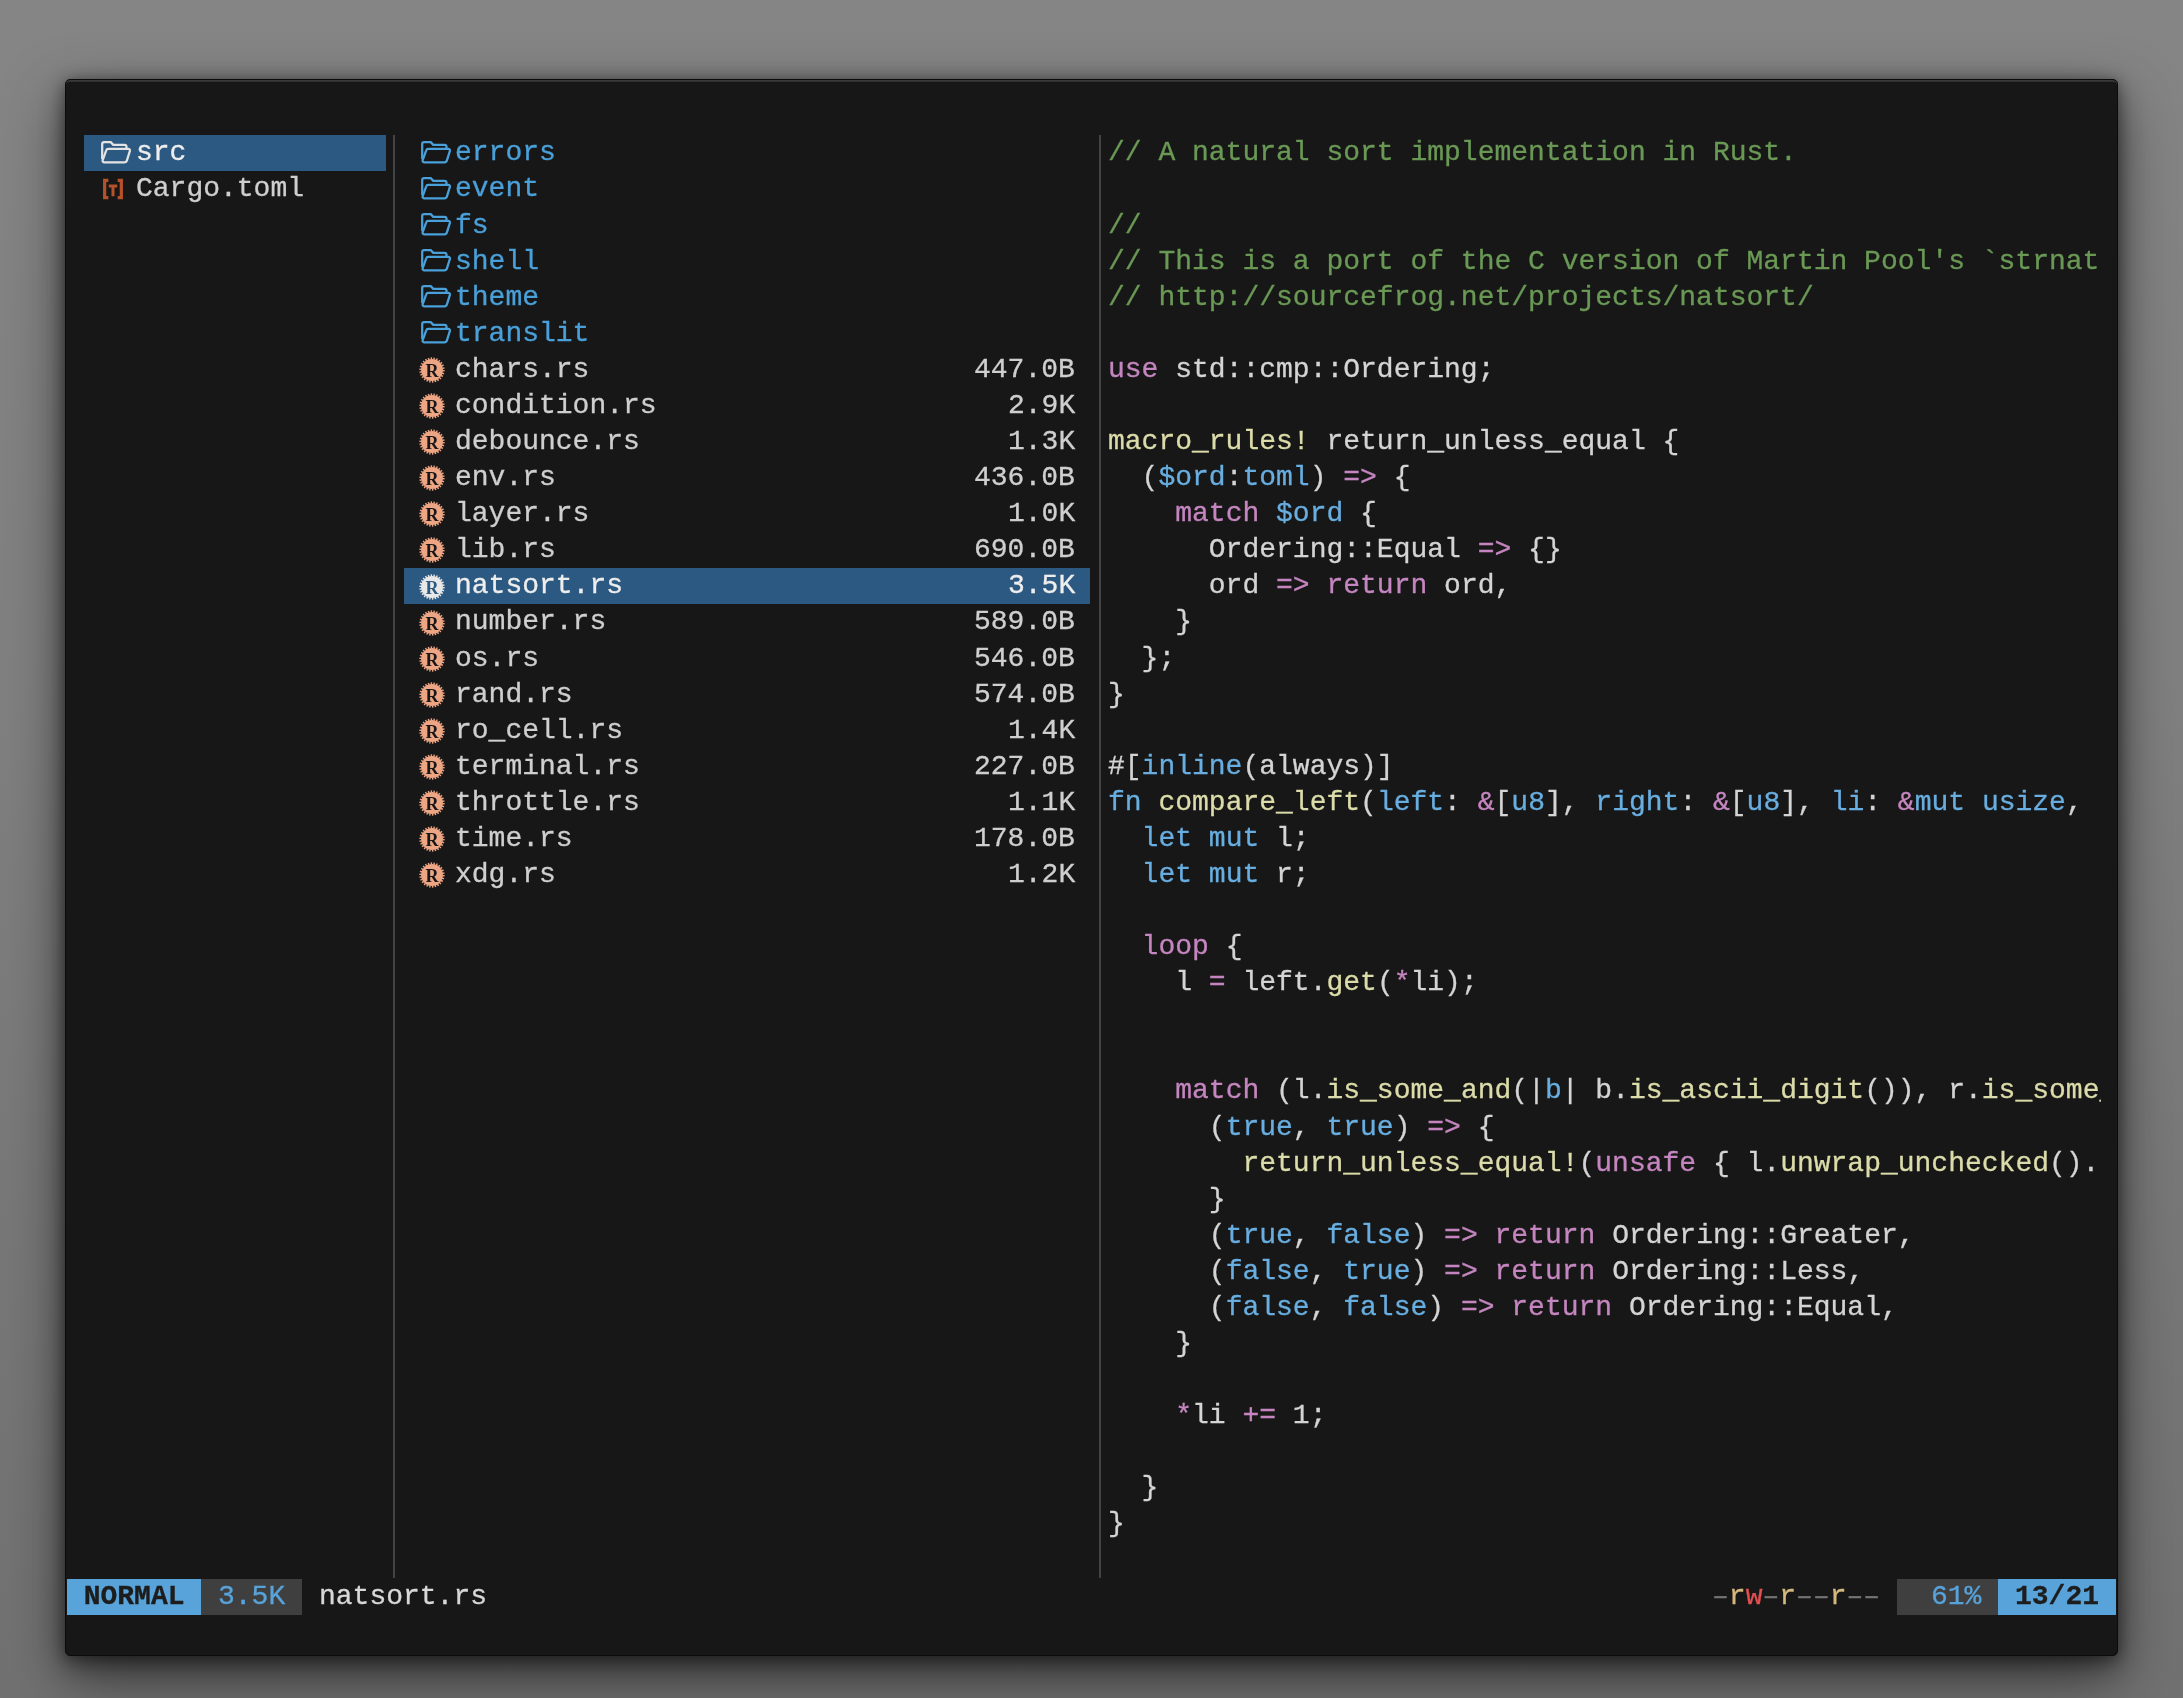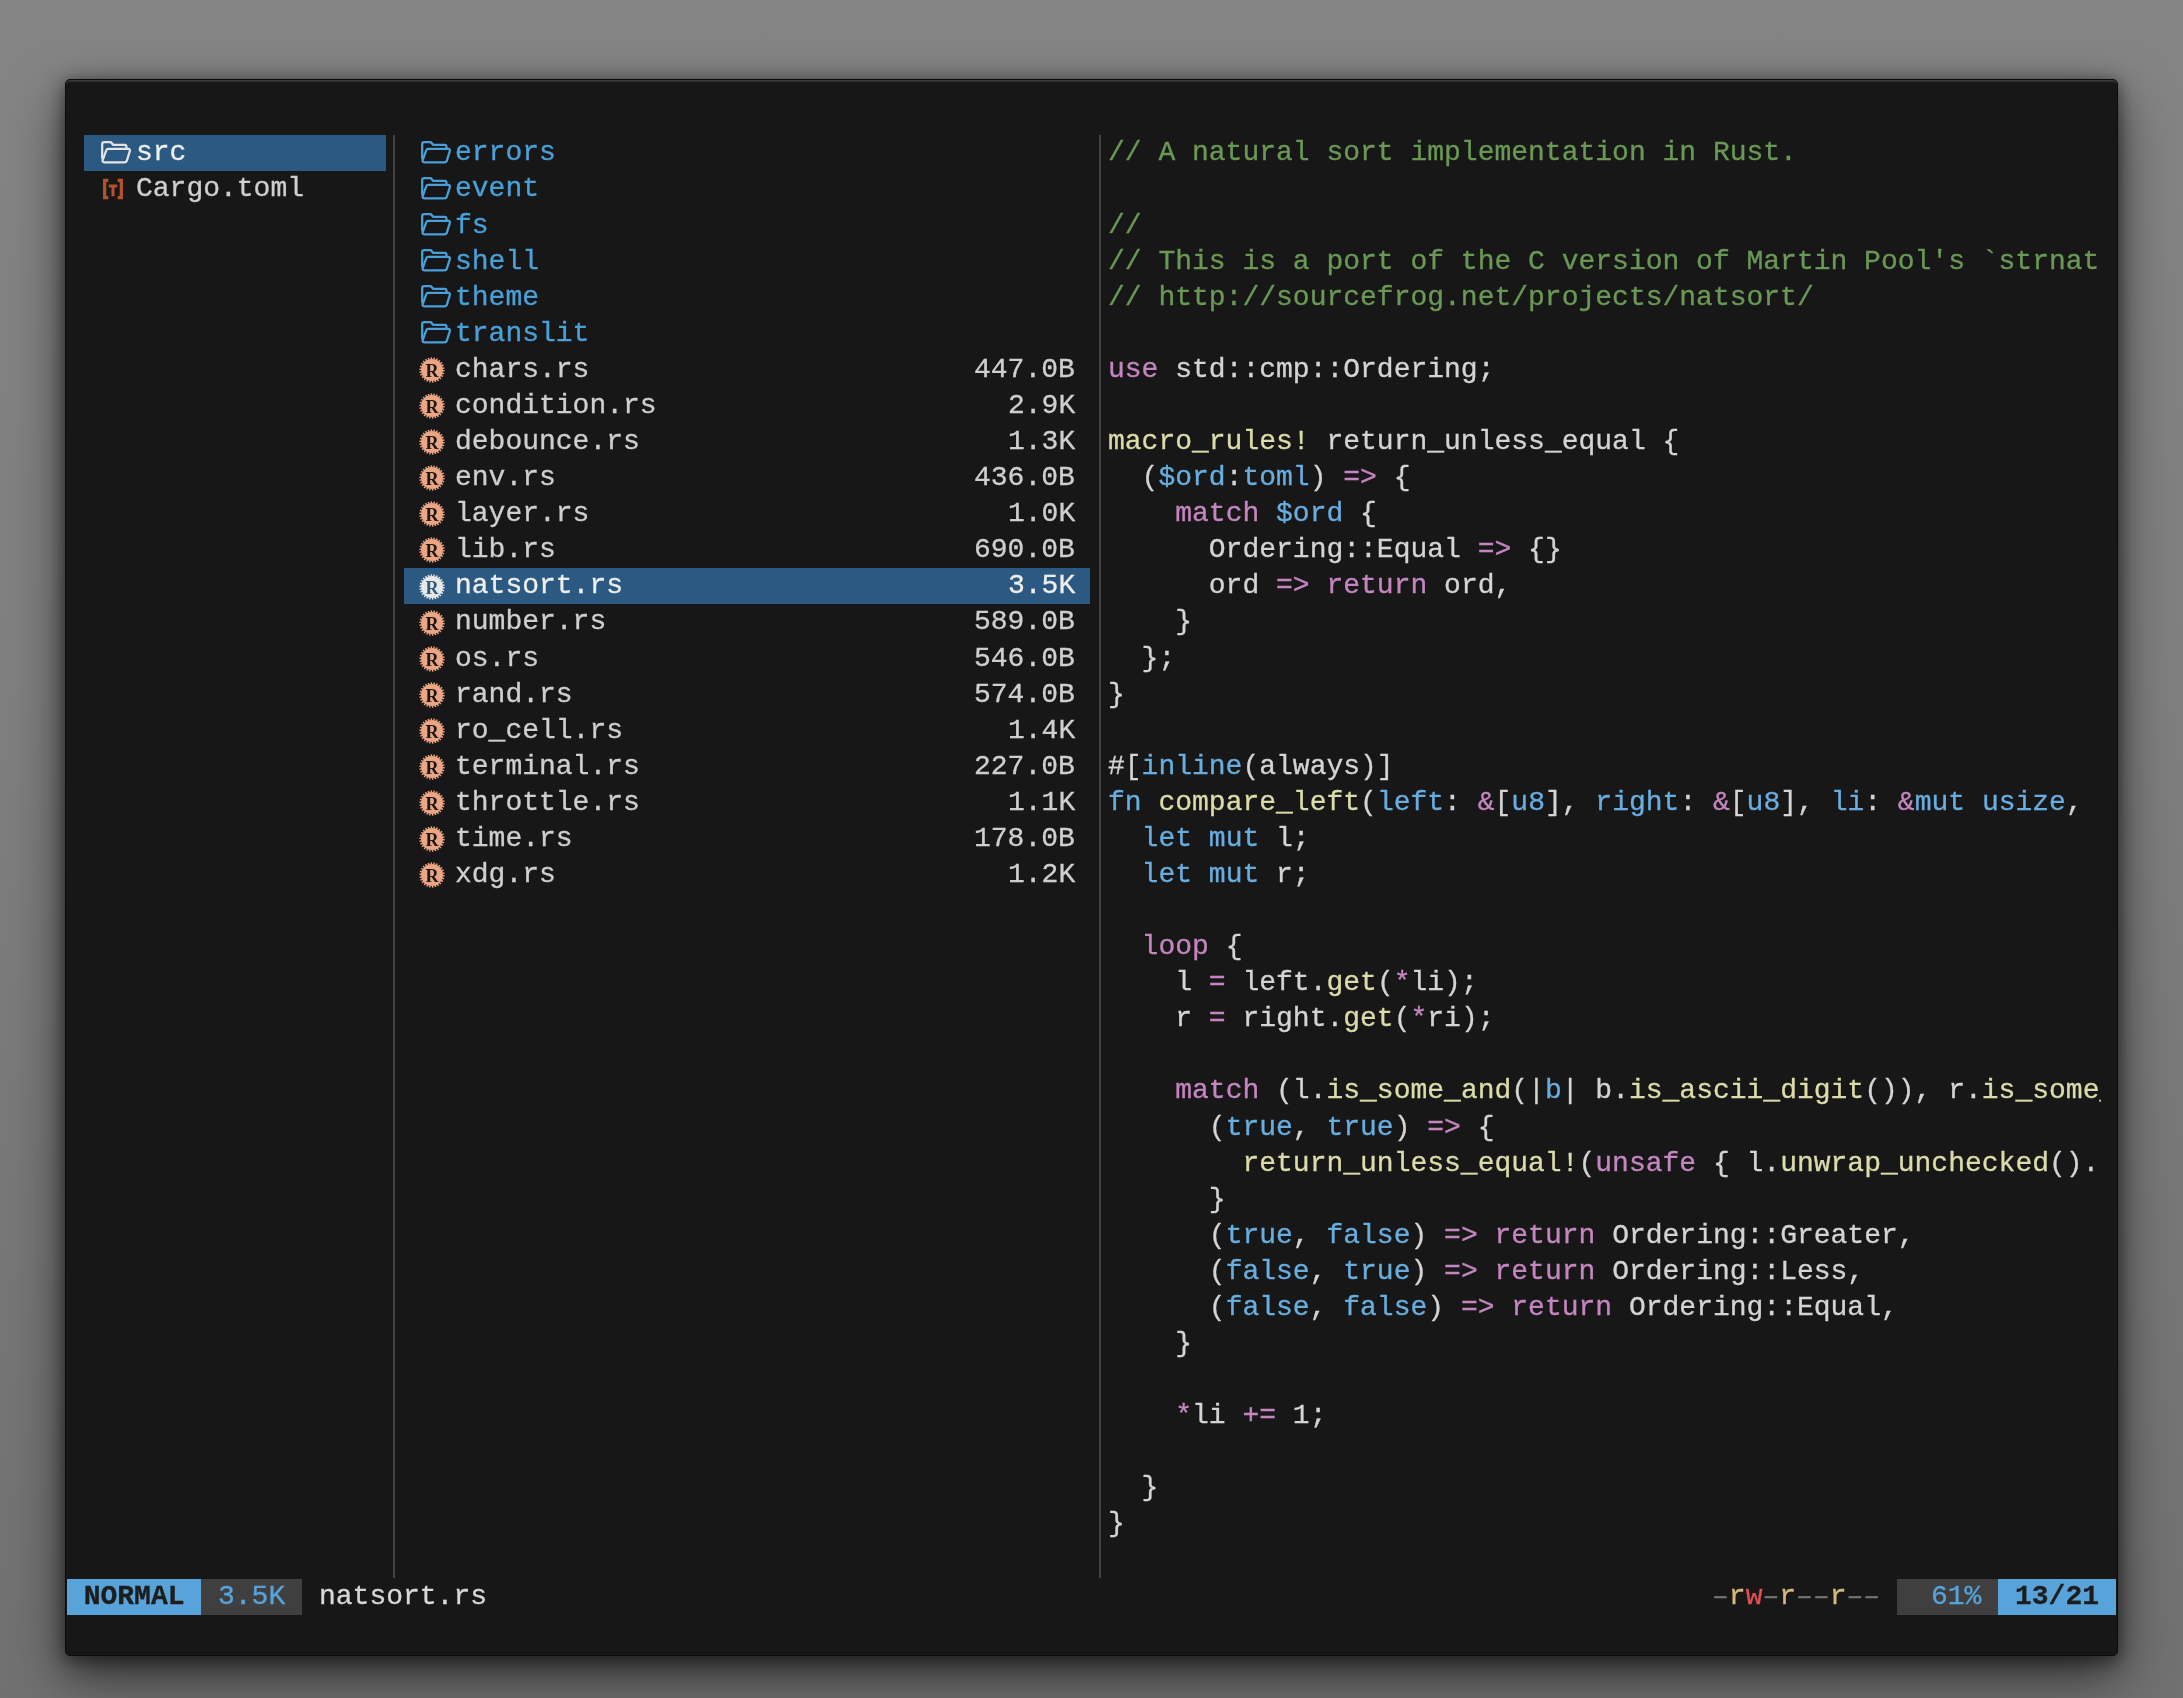--- a/index.html
+++ b/index.html
@@ -178,21 +178,20 @@
 <div class="a" style="left:1042px;top:488px;width:993px;overflow:hidden"><span style="color:#d4d4d4">      ord </span><span style="color:#c586c0">=&gt;</span><span style="color:#d4d4d4"> </span><span style="color:#c586c0">return</span><span style="color:#d4d4d4"> ord,</span></div>
 <div class="a" style="left:1042px;top:524px;width:993px;overflow:hidden"><span style="color:#d4d4d4">    }</span></div>
 <div class="a" style="left:1042px;top:561px;width:993px;overflow:hidden"><span style="color:#d4d4d4">  };</span></div>
 <div class="a" style="left:1042px;top:597px;width:993px;overflow:hidden"><span style="color:#d4d4d4">}</span></div>
 <div class="a" style="left:1042px;top:669px;width:993px;overflow:hidden"><span style="color:#d4d4d4">#[</span><span style="color:#68aee0">inline</span><span style="color:#d4d4d4">(always)]</span></div>
 <div class="a" style="left:1042px;top:705px;width:993px;overflow:hidden"><span style="color:#68aee0">fn</span><span style="color:#d4d4d4"> </span><span style="color:#dcdcaa">compare_left</span><span style="color:#d4d4d4">(</span><span style="color:#68aee0">left</span><span style="color:#d4d4d4">: </span><span style="color:#c586c0">&amp;</span><span style="color:#d4d4d4">[</span><span style="color:#68aee0">u8</span><span style="color:#d4d4d4">], </span><span style="color:#68aee0">right</span><span style="color:#d4d4d4">: </span><span style="color:#c586c0">&amp;</span><span style="color:#d4d4d4">[</span><span style="color:#68aee0">u8</span><span style="color:#d4d4d4">], </span><span style="color:#68aee0">li</span><span style="color:#d4d4d4">: </span><span style="color:#c586c0">&amp;</span><span style="color:#68aee0">mut</span><span style="color:#d4d4d4"> </span><span style="color:#68aee0">usize</span><span style="color:#d4d4d4">, </span><span style="color:#68aee0">ri</span></div>
 <div class="a" style="left:1042px;top:741px;width:993px;overflow:hidden"><span style="color:#d4d4d4">  </span><span style="color:#68aee0">let</span><span style="color:#d4d4d4"> </span><span style="color:#68aee0">mut</span><span style="color:#d4d4d4"> l;</span></div>
 <div class="a" style="left:1042px;top:777px;width:993px;overflow:hidden"><span style="color:#d4d4d4">  </span><span style="color:#68aee0">let</span><span style="color:#d4d4d4"> </span><span style="color:#68aee0">mut</span><span style="color:#d4d4d4"> r;</span></div>
 <div class="a" style="left:1042px;top:849px;width:993px;overflow:hidden"><span style="color:#d4d4d4">  </span><span style="color:#c586c0">loop</span><span style="color:#d4d4d4"> {</span></div>
 <div class="a" style="left:1042px;top:885px;width:993px;overflow:hidden"><span style="color:#d4d4d4">    l </span><span style="color:#c586c0">=</span><span style="color:#d4d4d4"> left.</span><span style="color:#dcdcaa">get</span><span style="color:#d4d4d4">(</span><span style="color:#c586c0">*</span><span style="color:#d4d4d4">li);</span></div>
-<div class="a" style="left:1042px;top:921px;width:993px;overflow:hidden"><span style="color:#d4d4d4">    r </span><span style="color:#c586c0">=</span><span style="color:#d4d4d4"> right.</span><span style="color:#dcdcaa">get</span><span style="color:#d4d4d4">(</span><span style="color:#c586c0">*</span><span style="color:#d4d4d4">ri);</span></div>
 <div class="a" style="left:1042px;top:993px;width:993px;overflow:hidden"><span style="color:#d4d4d4">    </span><span style="color:#c586c0">match</span><span style="color:#d4d4d4"> (l.</span><span style="color:#dcdcaa">is_some_and</span><span style="color:#d4d4d4">(|</span><span style="color:#68aee0">b</span><span style="color:#d4d4d4">| b.</span><span style="color:#dcdcaa">is_ascii_digit</span><span style="color:#d4d4d4">()), r.</span><span style="color:#dcdcaa">is_some_and</span></div>
 <div class="a" style="left:1042px;top:1030px;width:993px;overflow:hidden"><span style="color:#d4d4d4">      (</span><span style="color:#68aee0">true</span><span style="color:#d4d4d4">, </span><span style="color:#68aee0">true</span><span style="color:#d4d4d4">) </span><span style="color:#c586c0">=&gt;</span><span style="color:#d4d4d4"> {</span></div>
 <div class="a" style="left:1042px;top:1066px;width:993px;overflow:hidden"><span style="color:#d4d4d4">        </span><span style="color:#dcdcaa">return_unless_equal!</span><span style="color:#d4d4d4">(</span><span style="color:#c586c0">unsafe</span><span style="color:#d4d4d4"> { l.</span><span style="color:#dcdcaa">unwrap_unchecked</span><span style="color:#d4d4d4">().</span><span style="color:#dcdcaa">cmp</span></div>
 <div class="a" style="left:1042px;top:1102px;width:993px;overflow:hidden"><span style="color:#d4d4d4">      }</span></div>
 <div class="a" style="left:1042px;top:1138px;width:993px;overflow:hidden"><span style="color:#d4d4d4">      (</span><span style="color:#68aee0">true</span><span style="color:#d4d4d4">, </span><span style="color:#68aee0">false</span><span style="color:#d4d4d4">) </span><span style="color:#c586c0">=&gt;</span><span style="color:#d4d4d4"> </span><span style="color:#c586c0">return</span><span style="color:#d4d4d4"> Ordering::Greater,</span></div>
 <div class="a" style="left:1042px;top:1174px;width:993px;overflow:hidden"><span style="color:#d4d4d4">      (</span><span style="color:#68aee0">false</span><span style="color:#d4d4d4">, </span><span style="color:#68aee0">true</span><span style="color:#d4d4d4">) </span><span style="color:#c586c0">=&gt;</span><span style="color:#d4d4d4"> </span><span style="color:#c586c0">return</span><span style="color:#d4d4d4"> Ordering::Less,</span></div>
 <div class="a" style="left:1042px;top:1210px;width:993px;overflow:hidden"><span style="color:#d4d4d4">      (</span><span style="color:#68aee0">false</span><span style="color:#d4d4d4">, </span><span style="color:#68aee0">false</span><span style="color:#d4d4d4">) </span><span style="color:#c586c0">=&gt;</span><span style="color:#d4d4d4"> </span><span style="color:#c586c0">return</span><span style="color:#d4d4d4"> Ordering::Equal,</span></div>
 <div class="a" style="left:1042px;top:1246px;width:993px;overflow:hidden"><span style="color:#d4d4d4">    }</span></div>
 <div class="a" style="left:1042px;top:1318px;width:993px;overflow:hidden"><span style="color:#d4d4d4">    </span><span style="color:#c586c0">*</span><span style="color:#d4d4d4">li </span><span style="color:#c586c0">+=</span><span style="color:#d4d4d4"> 1;</span></div>
 <div class="a" style="left:1042px;top:1390px;width:993px;overflow:hidden"><span style="color:#d4d4d4">  }</span></div>

